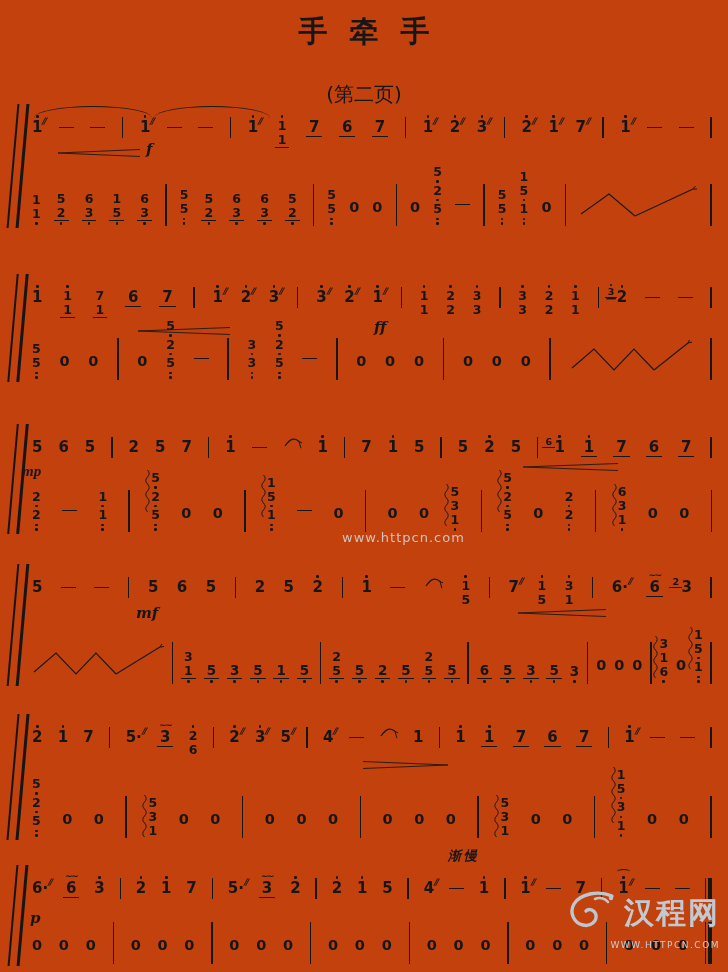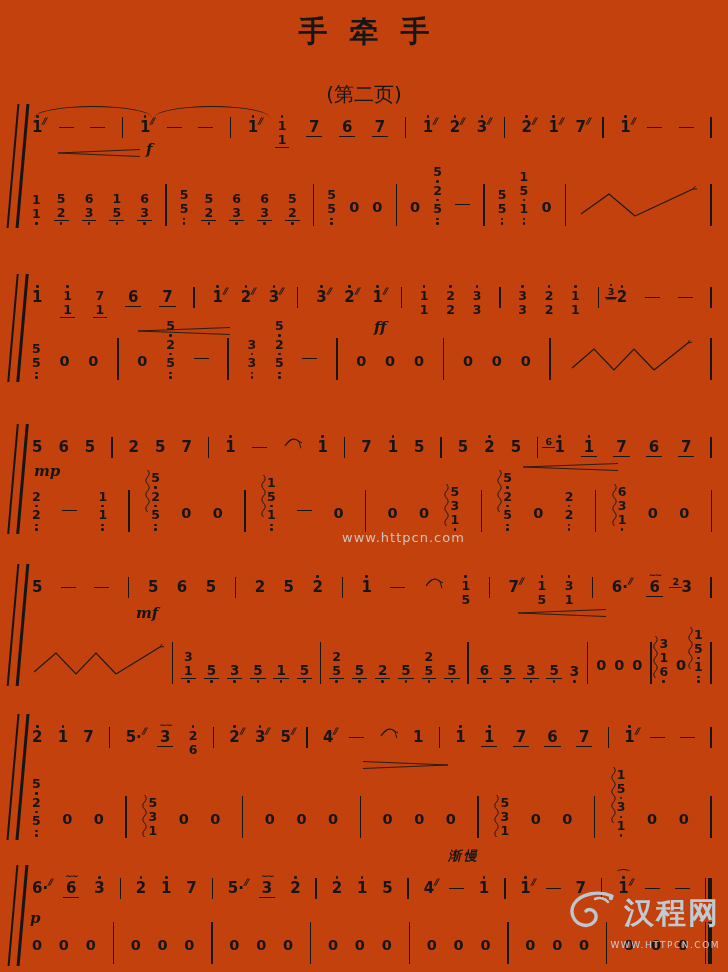--- a/index.html
+++ b/index.html
@@ -1043,21 +1043,21 @@
             </span>
           </span>
           <span class="tok rest">
             <span class="num">0</span>
           </span>
           <span class="tok rest">
             <span class="num">0</span>
           </span>
           <span class="bar"></span>
         </div>
-        <div class="dyn" style="left: 16px; top: 44px;">mp</div>
+        <div class="dyn" style="left: 4px; top: 44px; font-family: Liberation Serif, serif;">mp</div>
         <svg width="95" height="10" class="hp" style="left: 505px; top: 42px; position: absolute;">
           <line x1="0" y1="5" x2="95" y2="1.5" stroke="#1a1a1a" stroke-width="0.9"></line>
           <line x1="0" y1="5" x2="95" y2="8.5" stroke="#1a1a1a" stroke-width="0.9"></line>
         </svg>
       </div>
       <div class="system" style="top: 562px;">
         <div class="bracket" style="top: 2px; height: 122px;"></div>
         <div class="mline" style="top: 6px;">
           <span class="tok note">
             <span class="abv"></span>

